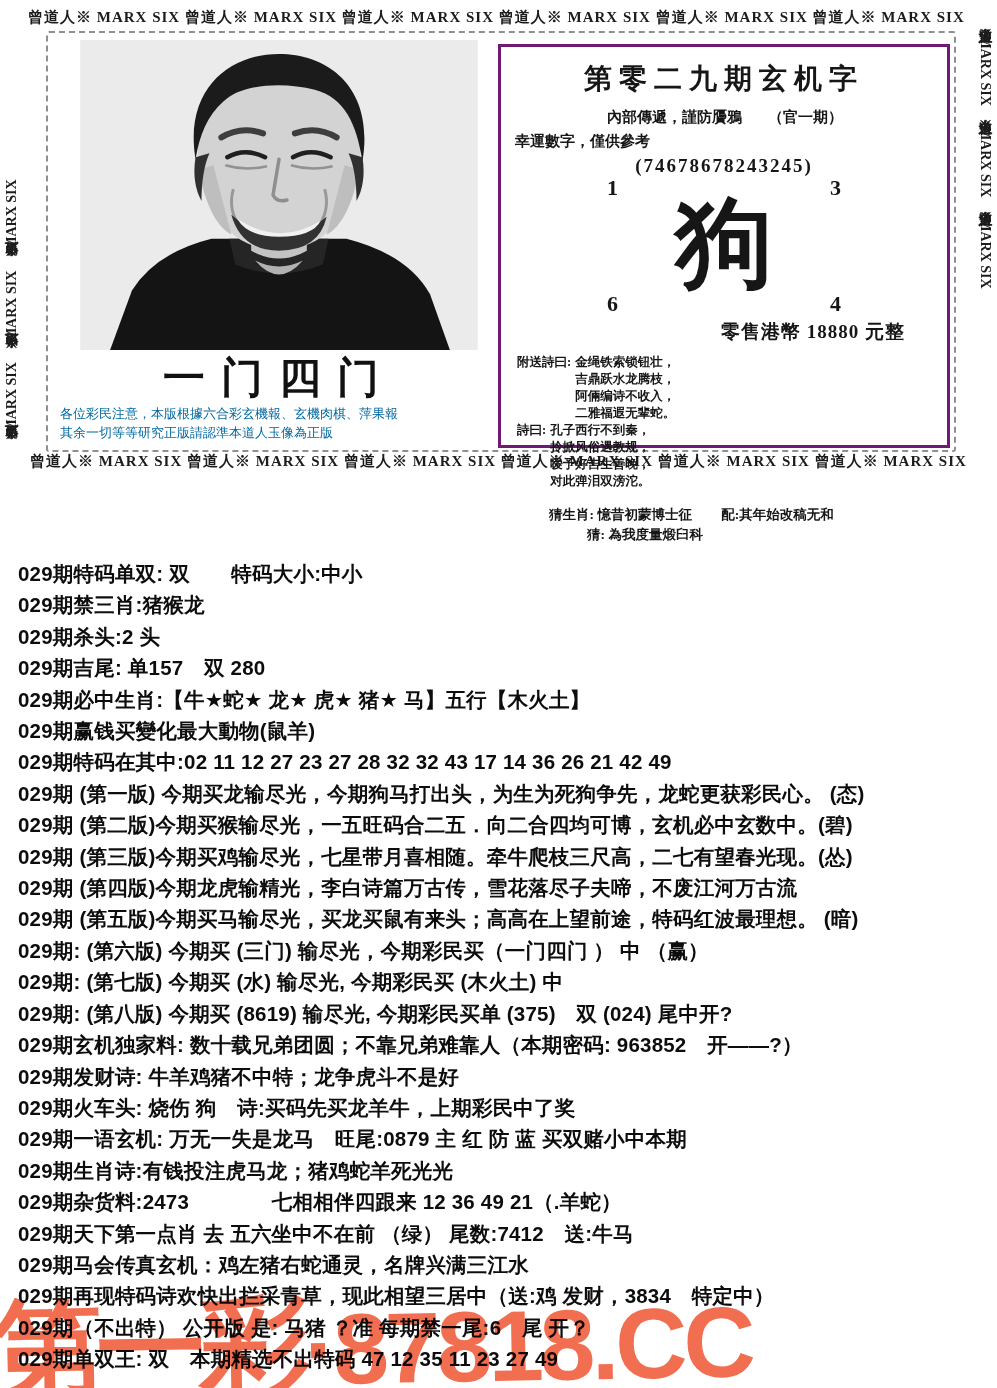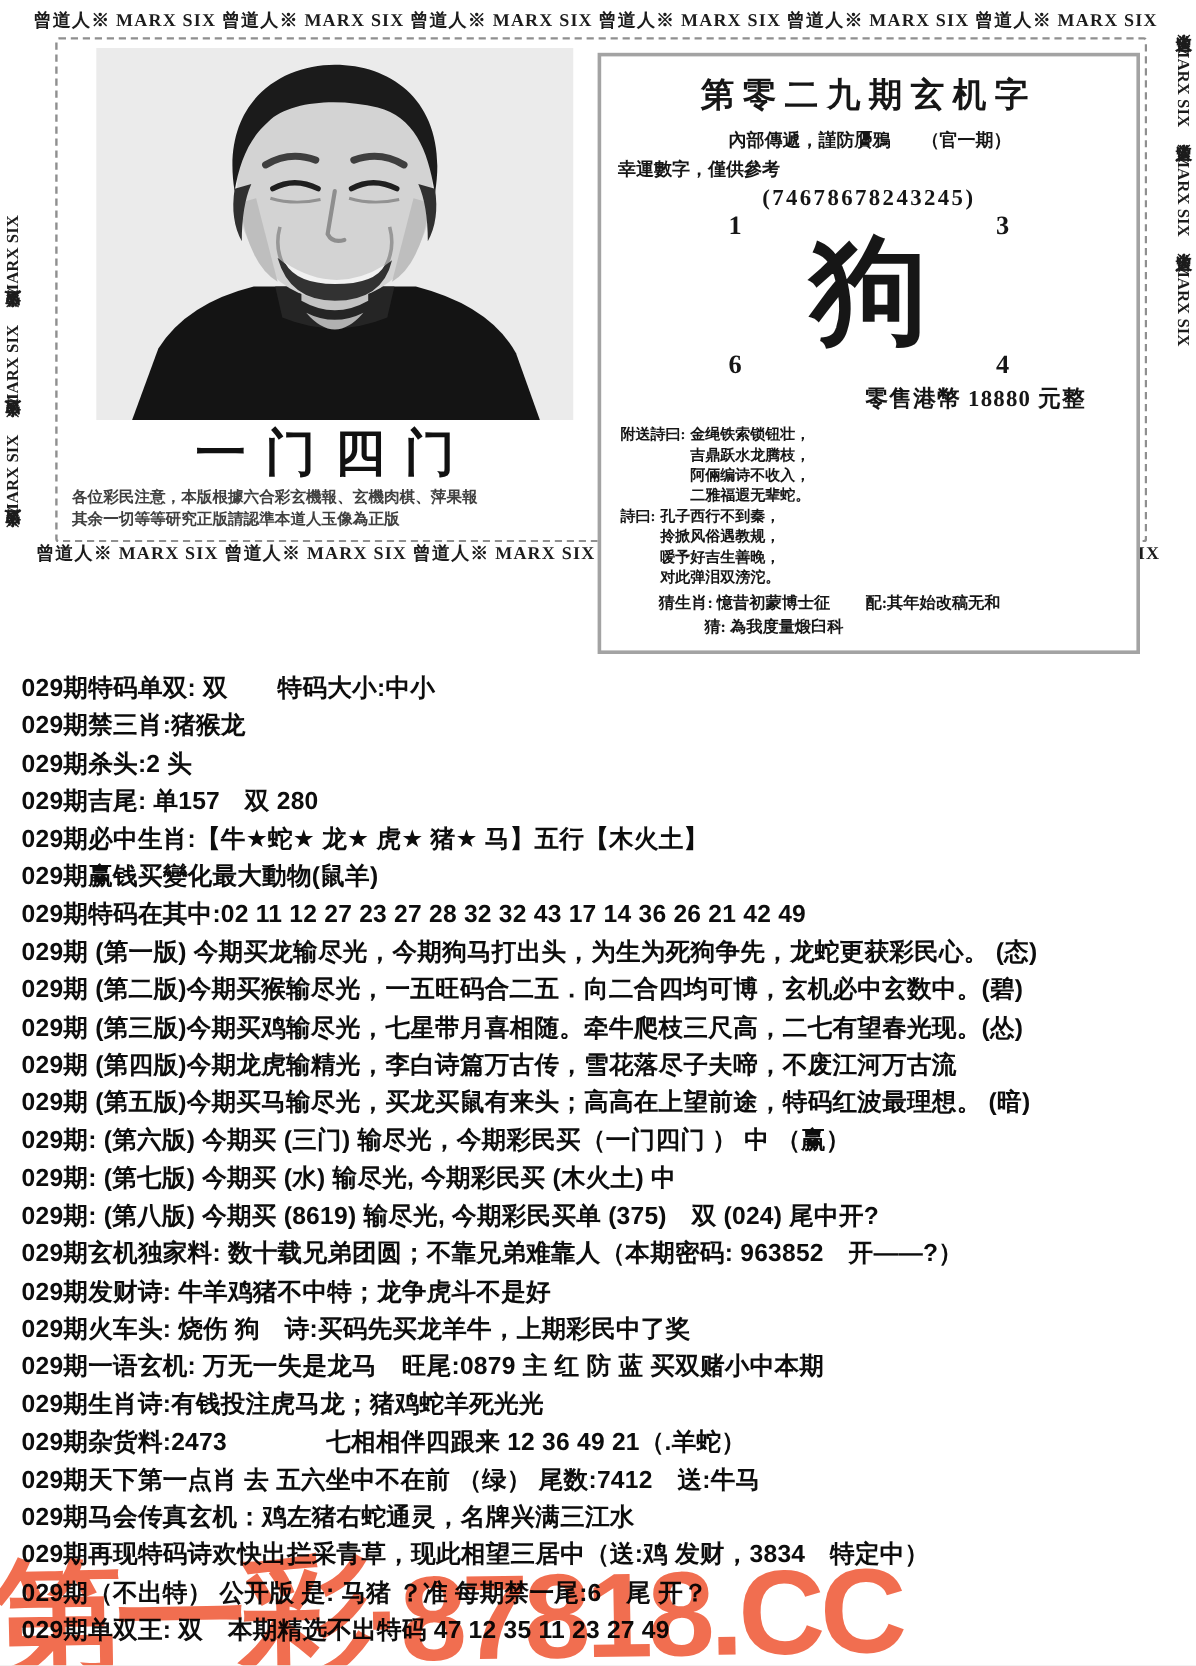--- a/index.html
+++ b/index.html
@@ -20,46 +20,46 @@
   .inner-squiggle{position:absolute;left:46px;top:31px;width:906px;height:417px;
                   border:2px dashed #8f8f8f;border-radius:3px;}
 
   
   .photo{position:absolute;left:80px;top:40px;width:398px;height:310px;filter:grayscale(1) contrast(1.02);}
   .photo svg{display:block;width:100%;height:100%;}
   .photo-caption{position:absolute;left:78px;top:350px;width:402px;text-align:center;
                  font-family:"Liberation Serif","DejaVu Serif",serif;font-weight:bold;font-size:42px;
                  letter-spacing:16px;color:#111;}
   .photo-notes{position:absolute;left:60px;top:404px;width:436px;
-               font-family:"Liberation Serif","DejaVu Serif",serif;font-weight:bold;
-               font-size:13px;line-height:19px;color:#404040;}
-
-  
-  .mbox{position:absolute;left:498px;top:44px;width:452px;height:501px;border:3px solid #a3a3a3;
+               font-family:"Liberation Serif","DejaVu Serif",serif;font-weight:normal;
+               font-size:13px;line-height:19px;color:#0369a1;}
+
+  
+  .mbox{position:absolute;left:498px;top:44px;width:452px;height:404px;border:3px solid #701a75;
         background:#fff;font-family:"Liberation Serif","DejaVu Serif",serif;color:#161616;box-sizing:border-box;}
   .mb-title{text-align:center;margin-top:13px;font-size:28px;font-weight:bold;letter-spacing:7px;}
   .mb-subrow{display:flex;justify-content:center;padding:0 24px 0 26px;font-size:15px;
              font-weight:bold;margin-top:10px;gap:26px;}
   .mb-line2{padding-left:14px;font-size:15px;font-weight:bold;margin-top:5px;}
   .mb-lucky{text-align:center;font-size:19px;font-weight:bold;letter-spacing:2px;margin-top:4px;
             font-family:"Liberation Serif","DejaVu Serif",serif;}
   .mb-charwrap{position:relative;width:250px;height:132px;margin:2px auto 0;}
   .mb-char{text-align:center;font-size:98px;line-height:130px;font-weight:bold;}
   .mb-corner{position:absolute;font-size:22px;font-weight:bold;font-family:"Liberation Serif",serif;}
   .mb-corner.n1{left:8px;top:-4px;}
   .mb-corner.n3{right:8px;top:-4px;}
   .mb-corner.n6{left:8px;bottom:-6px;}
   .mb-corner.n4{right:8px;bottom:-6px;}
   .mb-price{text-align:right;padding-right:42px;font-size:19px;font-weight:bold;margin-top:8px;letter-spacing:1px;}
   .mb-poems{display:flex;padding:0 10px 0 16px;margin-top:9px;font-size:12.5px;font-weight:bold;line-height:17px;flex-direction:column;}
   .mb-poemcol{display:flex;}
   .mb-poemcol .lbl{white-space:nowrap;margin-right:4px;}
   .mb-poemcol.left{width:212px;}
   .mb-poemcol.right{flex:1;}
-  .mb-guess{padding-left:48px;font-size:13.5px;font-weight:bold;margin-top:4px;}
+  .mb-guess{padding-left:48px;font-size:13.5px;font-weight:bold;margin-top:16px;}
   .mb-guess .sep{display:inline-block;width:26px;}
   .mb-guess2{padding-left:86px;font-size:13.5px;font-weight:bold;margin-top:2px;}
 
   
   .body-lines{position:absolute;left:18px;top:558px;width:965px;}
   .pline{font-size:20.5px;line-height:31.4px;font-weight:600;color:#0d0d0d;white-space:nowrap;
          letter-spacing:0.2px;}
 
   
   .watermark{position:absolute;left:-8px;top:1272px;white-space:nowrap;font-weight:bold;

